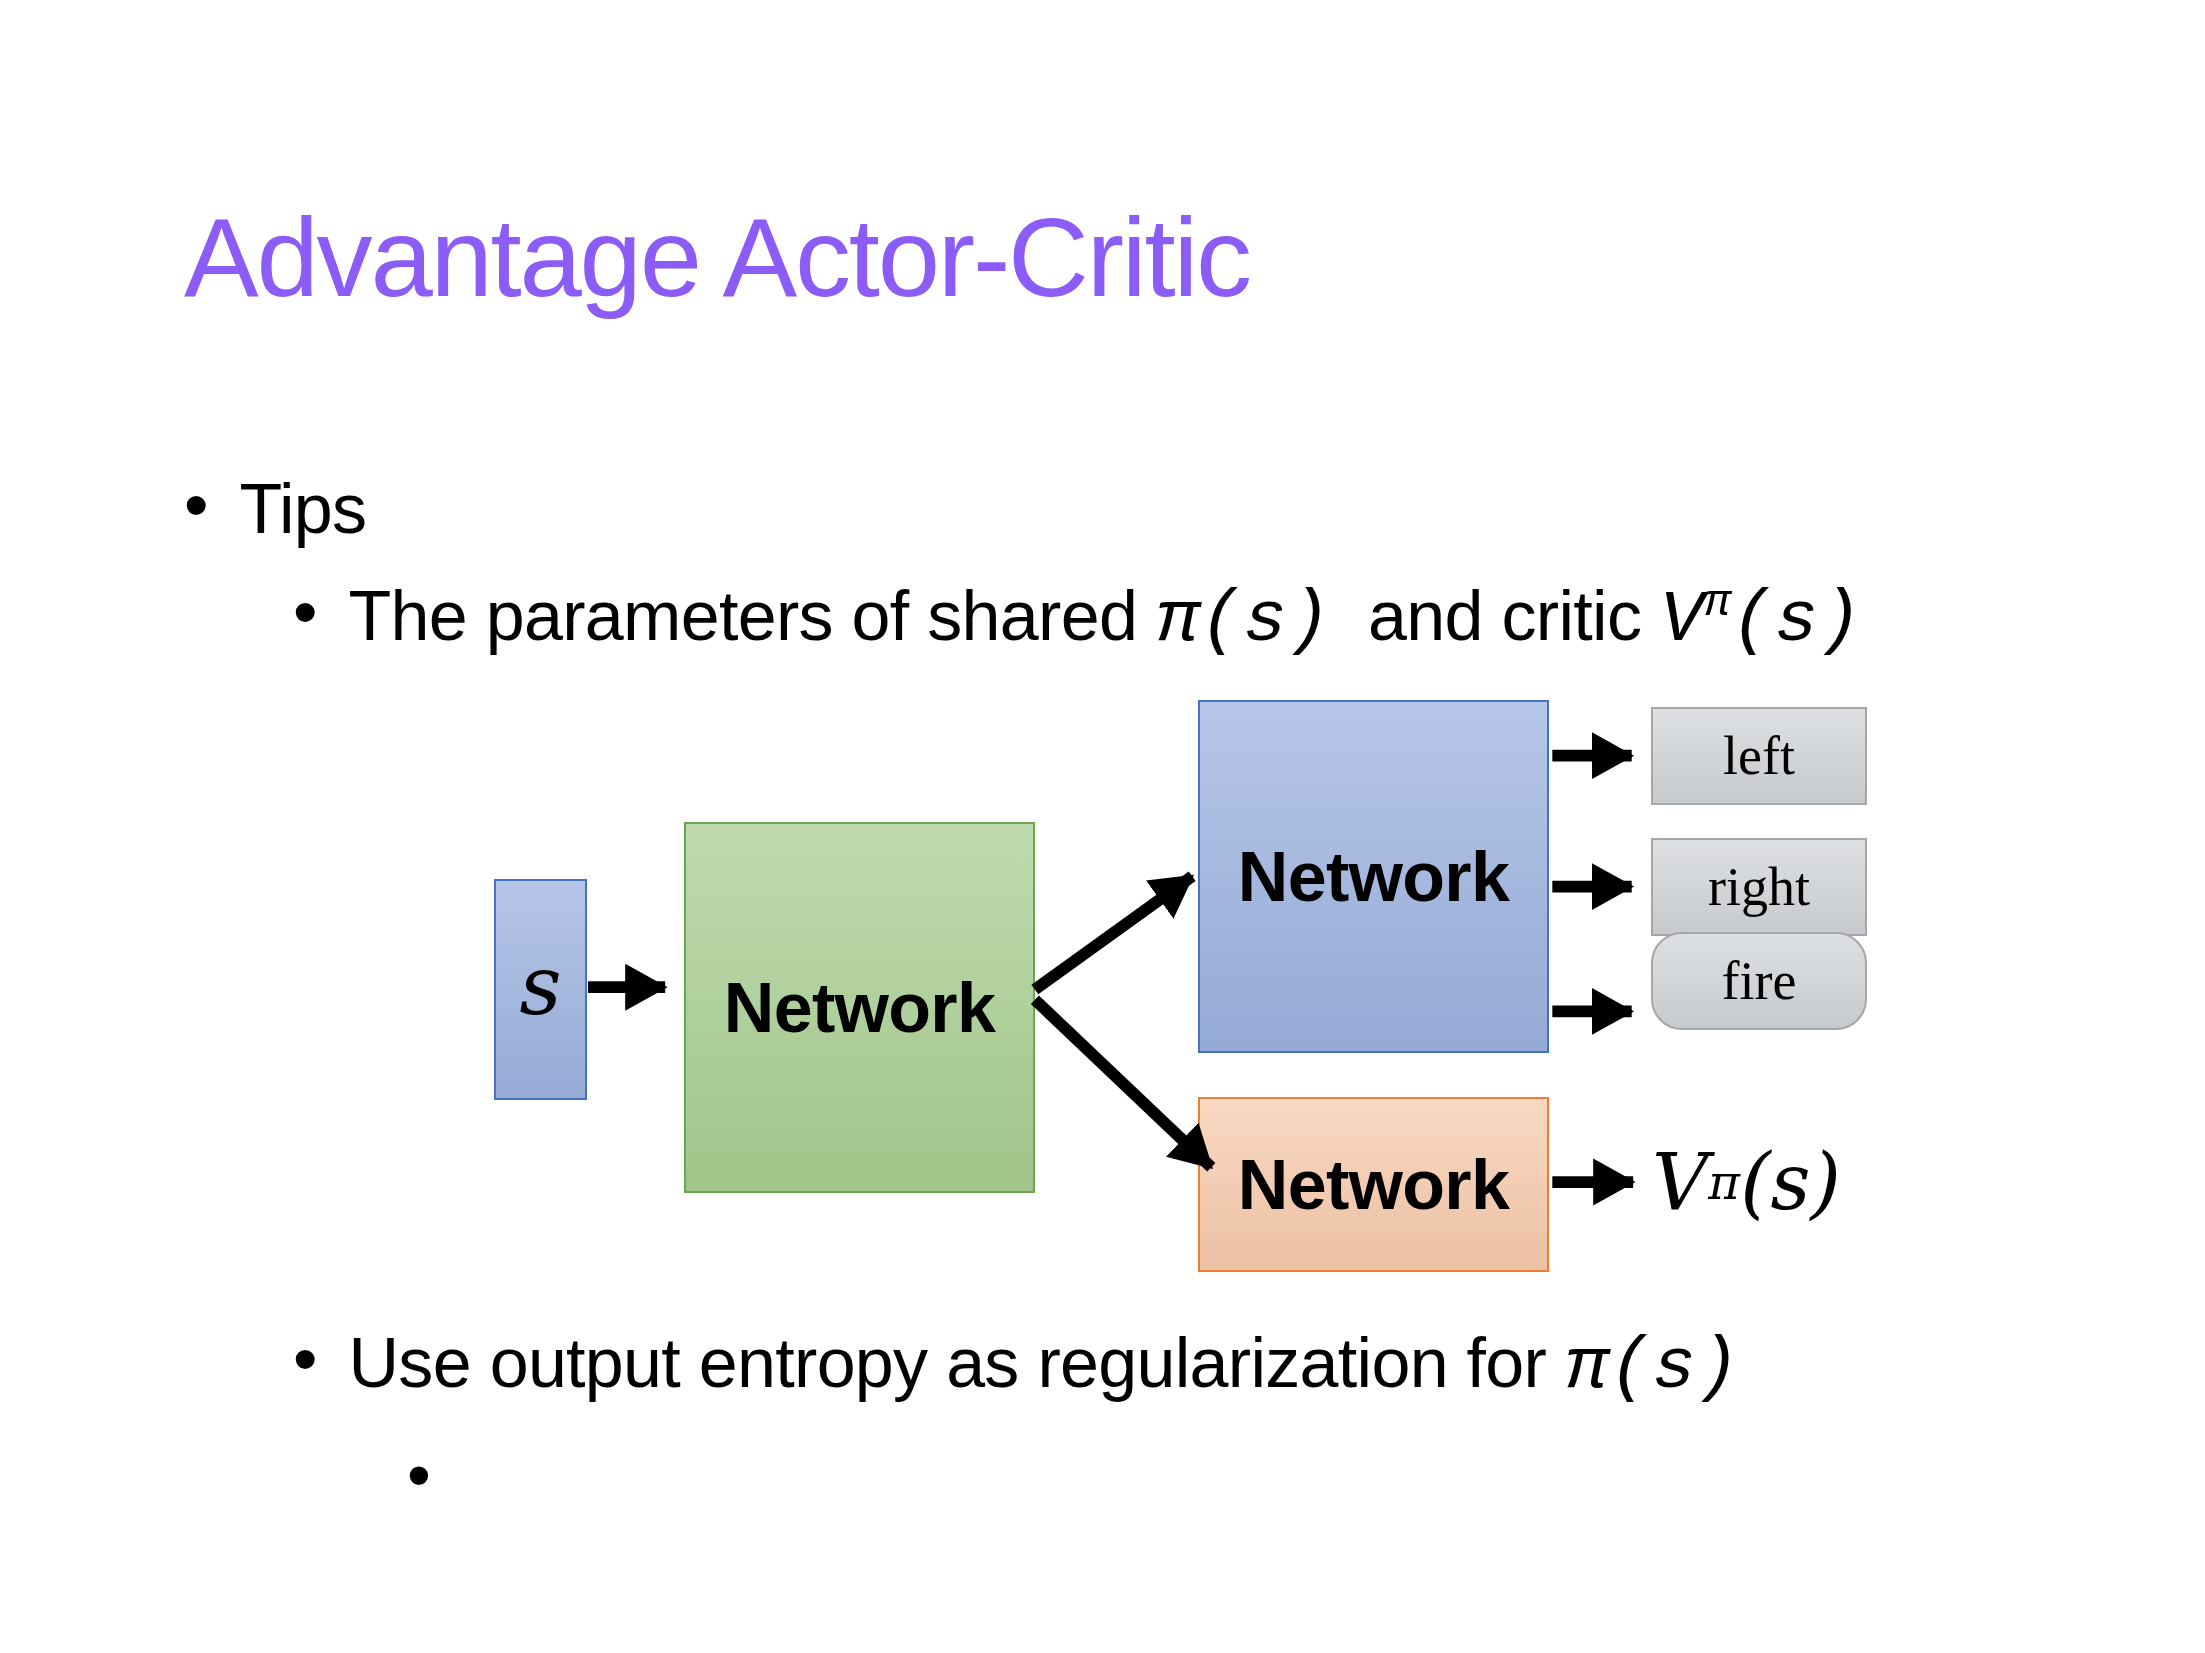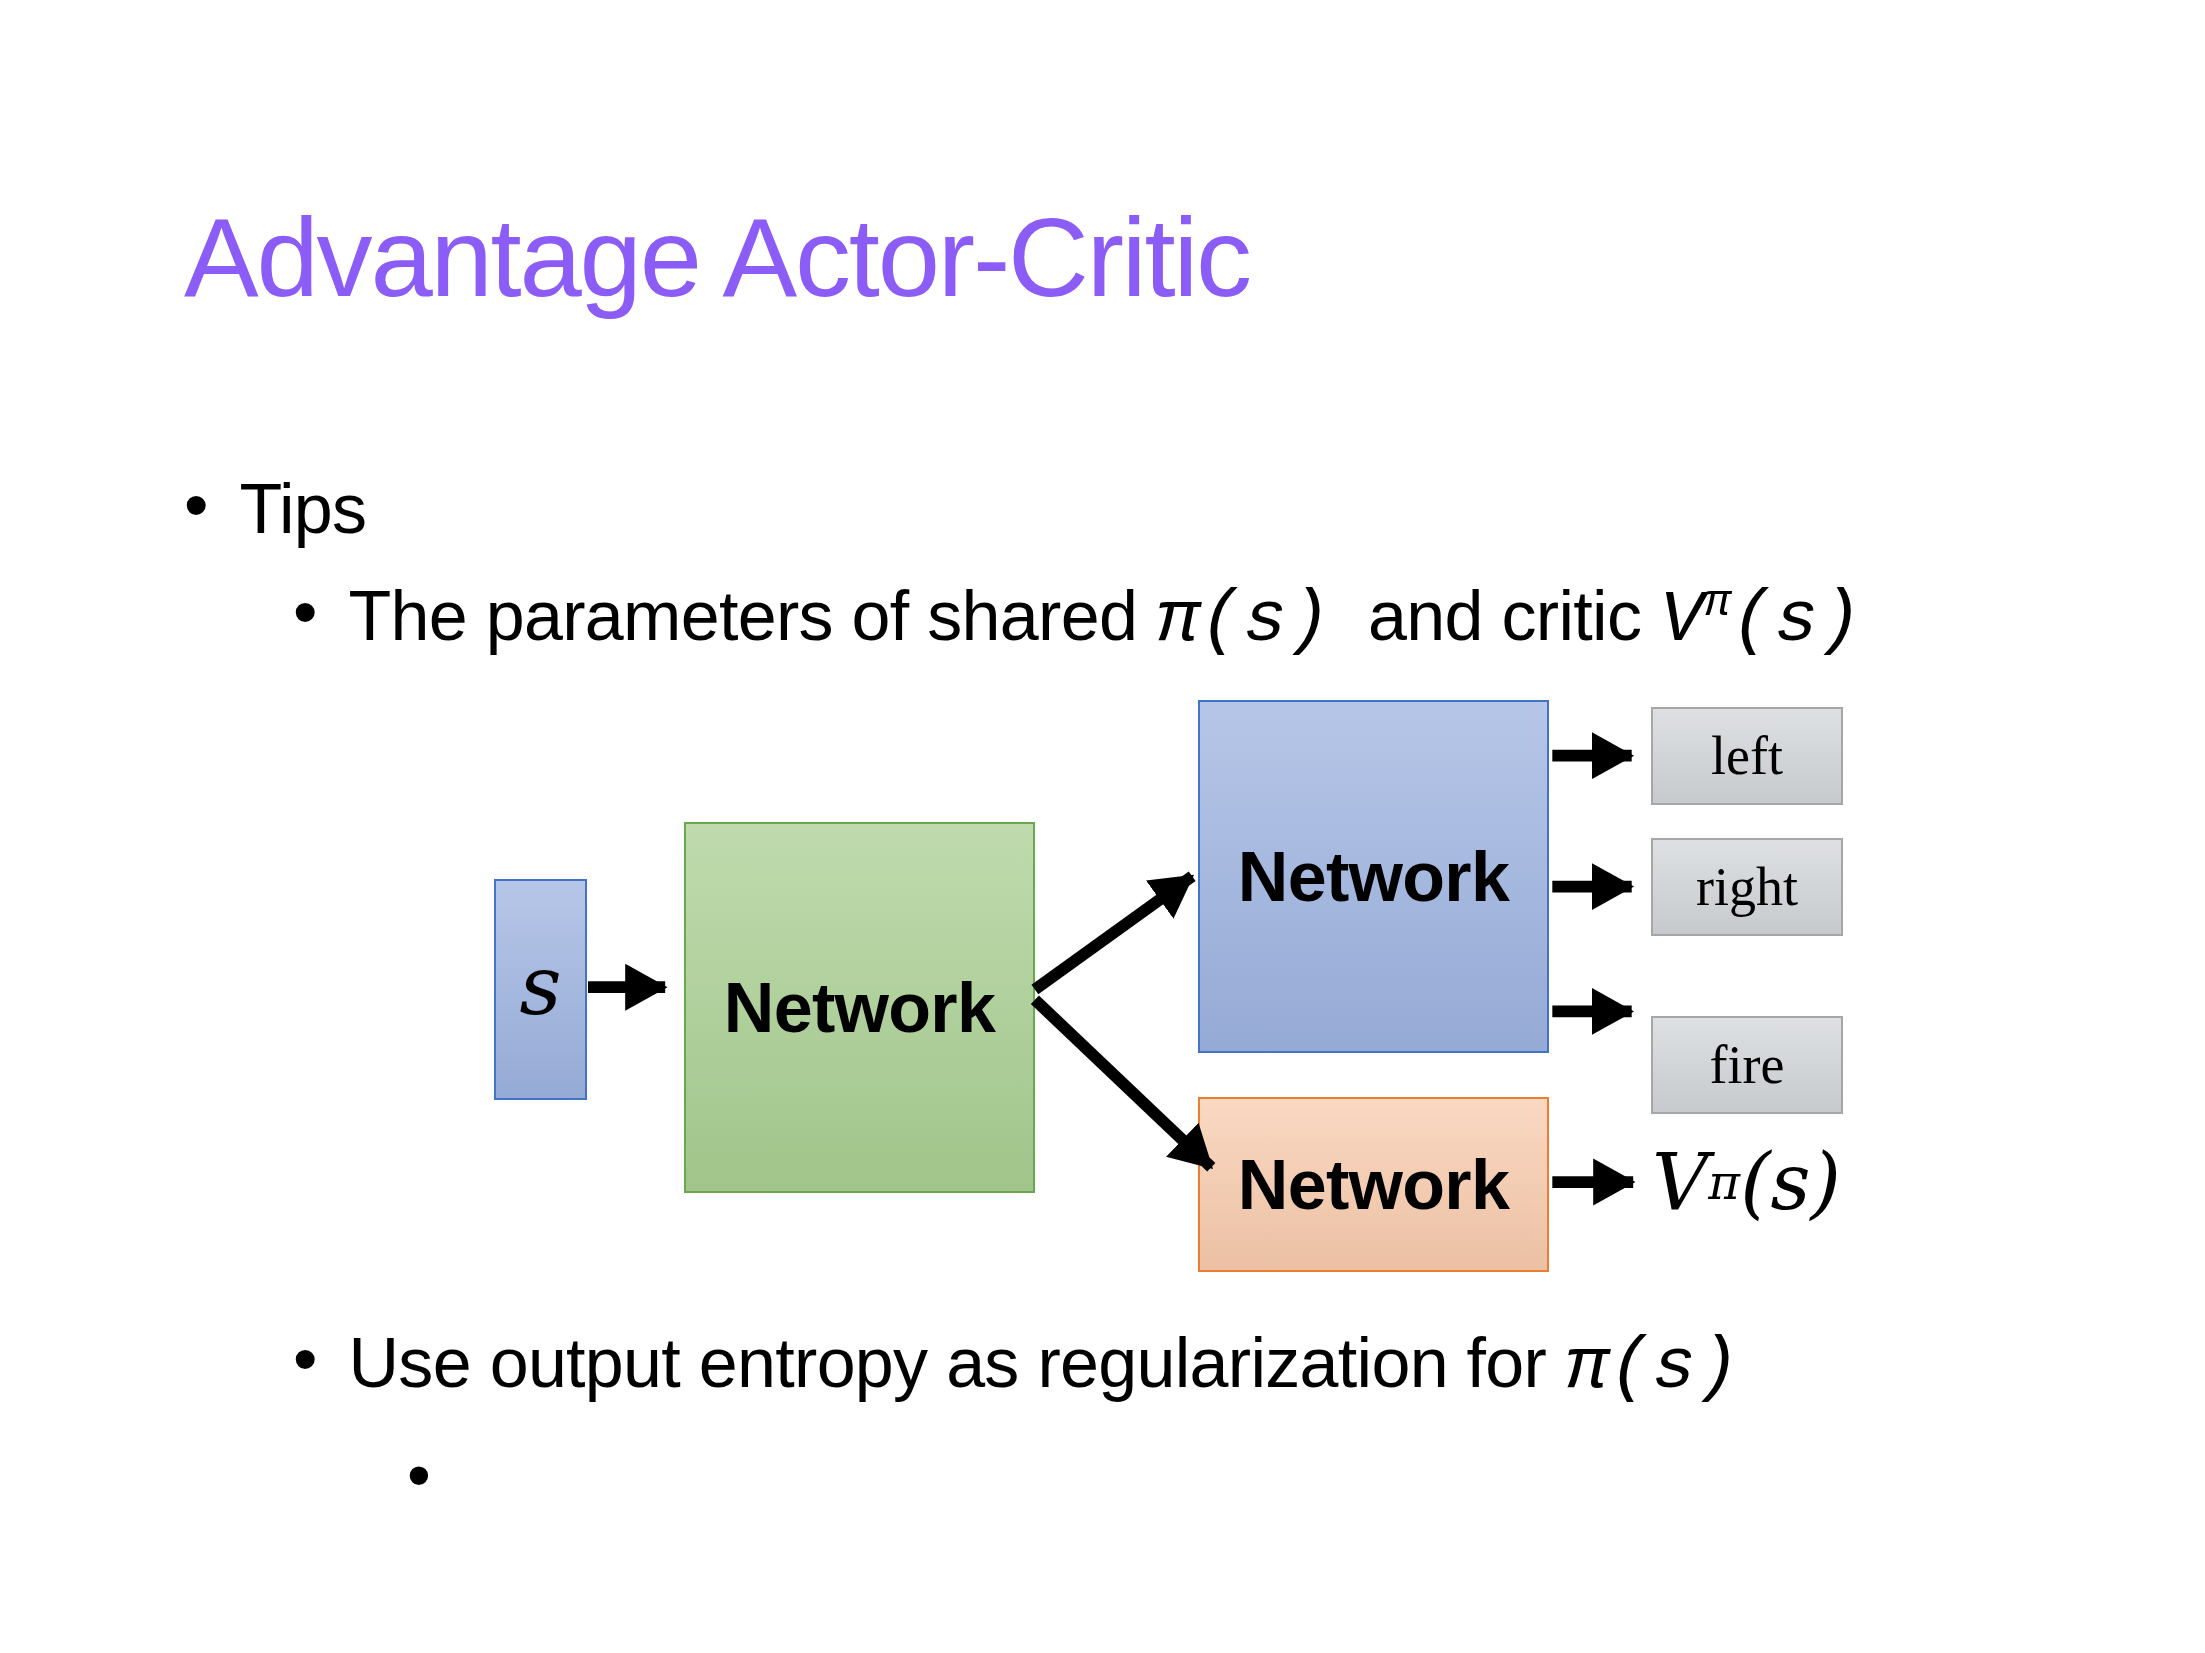--- a/index.html
+++ b/index.html
@@ -31,24 +31,24 @@
     background-image:linear-gradient(to bottom, rgba(255,255,255,0.25), rgba(0,0,0,0.05));
   }
   .node-input  { left:494px;  top:879px; width:93px; height:221px;
                  background-color:var(--input_fill);  border-color:var(--input_border); }
   .node-shared { left:684px;  top:822px; width:351px; height:371px;
                  background-color:var(--shared_fill); border-color:var(--shared_border); }
   .node-actor  { left:1198px; top:700px;  width:351px; height:353px;
                  background-color:var(--actor_fill);  border-color:var(--actor_border); }
   .node-critic { left:1198px; top:1097px; width:351px; height:175px;
                  background-color:var(--critic_fill); border-color:var(--critic_border); }
-  .node-action { left:1651px; width:192px; height:98px;
+  .node-action { left:1651px; width:216px; height:98px;
                  background-color:var(--action_fill); border-color:var(--action_border);
                  border-width:2.2px; }
-  .action-0 { top:707px; } .action-1 { top:838px; } .action-2 { top:1016px; }
+  .action-0 { top:707px; } .action-1 { top:838px; } .action-2 { top:932px;border-radius:31px; }
   .net-label { font-size:70px; letter-spacing:-0.7px; color:#000;font-weight:bold; }
   .state-label {
     font-family:"DejaVu Serif","Liberation Serif",serif; font-style:italic;
     font-size:82px; color:#000; padding-bottom:7.4px;
   }
   .action-label { font-family:"Liberation Serif","DejaVu Serif",serif; font-size:54px; color:#000; }
   .critic-output {
     position:absolute; left:1652px; top:1132px; height:99px;
     display:flex; align-items:center;
     font-family:"DejaVu Serif","Liberation Serif",serif; font-style:italic;

